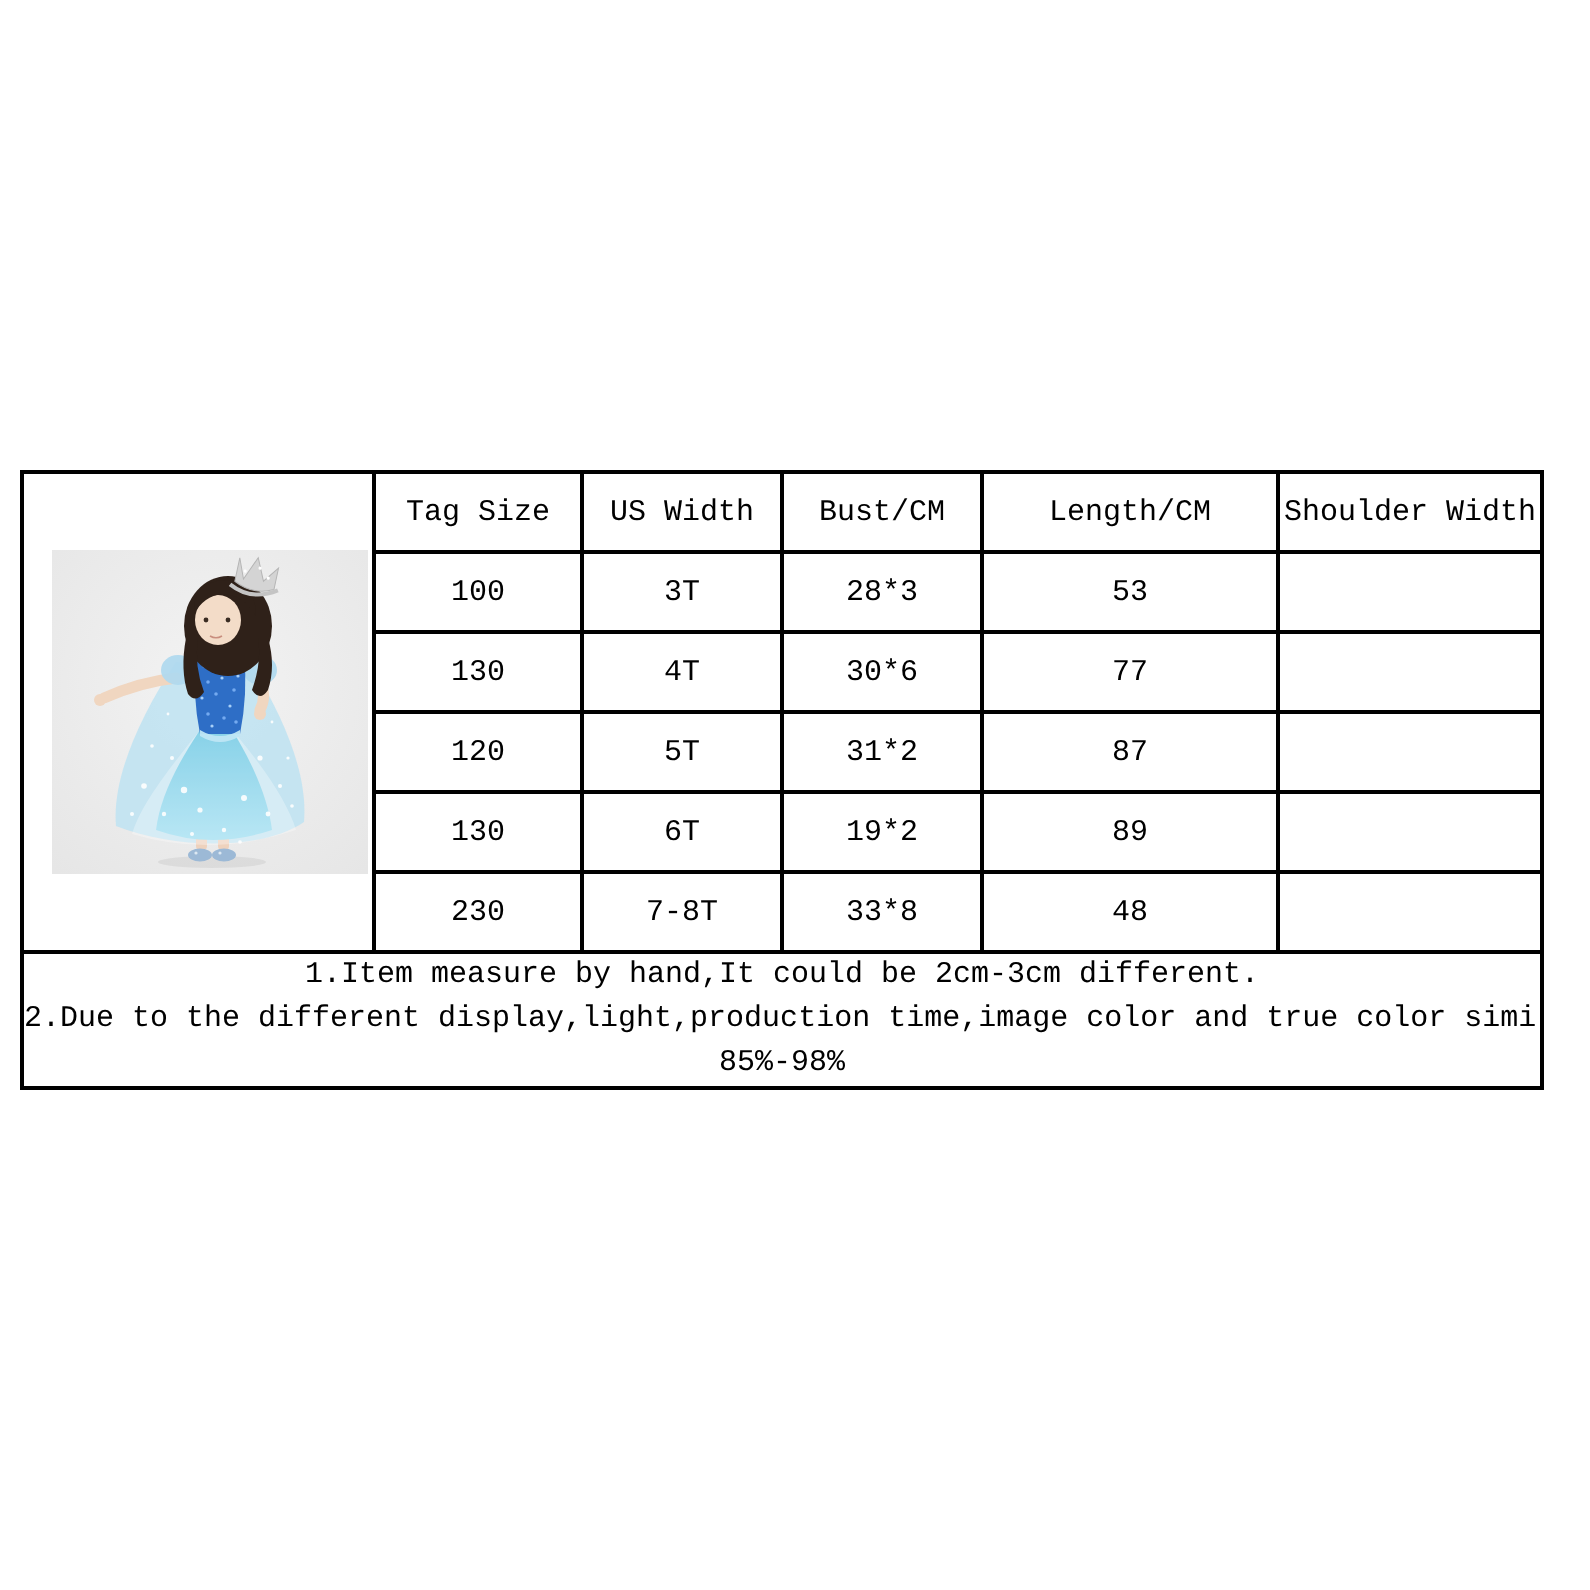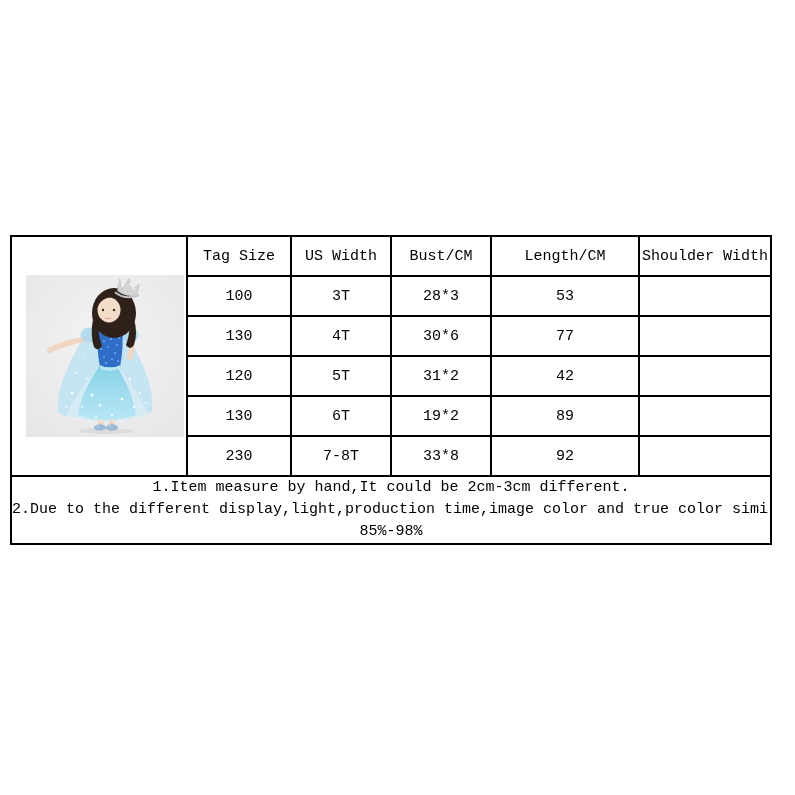--- a/index.html
+++ b/index.html
@@ -165,35 +165,35 @@
       <td>130</td>
       <td>4T</td>
       <td>30*6</td>
       <td>77</td>
       <td></td>
     </tr>
     <tr>
       <td>120</td>
       <td>5T</td>
       <td>31*2</td>
-      <td>42</td>
+      <td>87</td>
       <td></td>
     </tr>
     <tr>
       <td>130</td>
       <td>6T</td>
       <td>19*2</td>
       <td>89</td>
       <td></td>
     </tr>
     <tr>
       <td>230</td>
       <td>7-8T</td>
       <td>33*8</td>
-      <td>92</td>
+      <td>48</td>
       <td></td>
     </tr>
     <tr>
       <td class="notes-cell" colspan="6">
         <div class="note-line">1.Item measure by hand,It could be 2cm-3cm different.</div>
         <div class="note-line">2.Due to the different display,light,production time,image color and true color similarity in</div>
         <div class="note-line">85%-98%</div>
       </td>
     </tr>
   </tbody>

